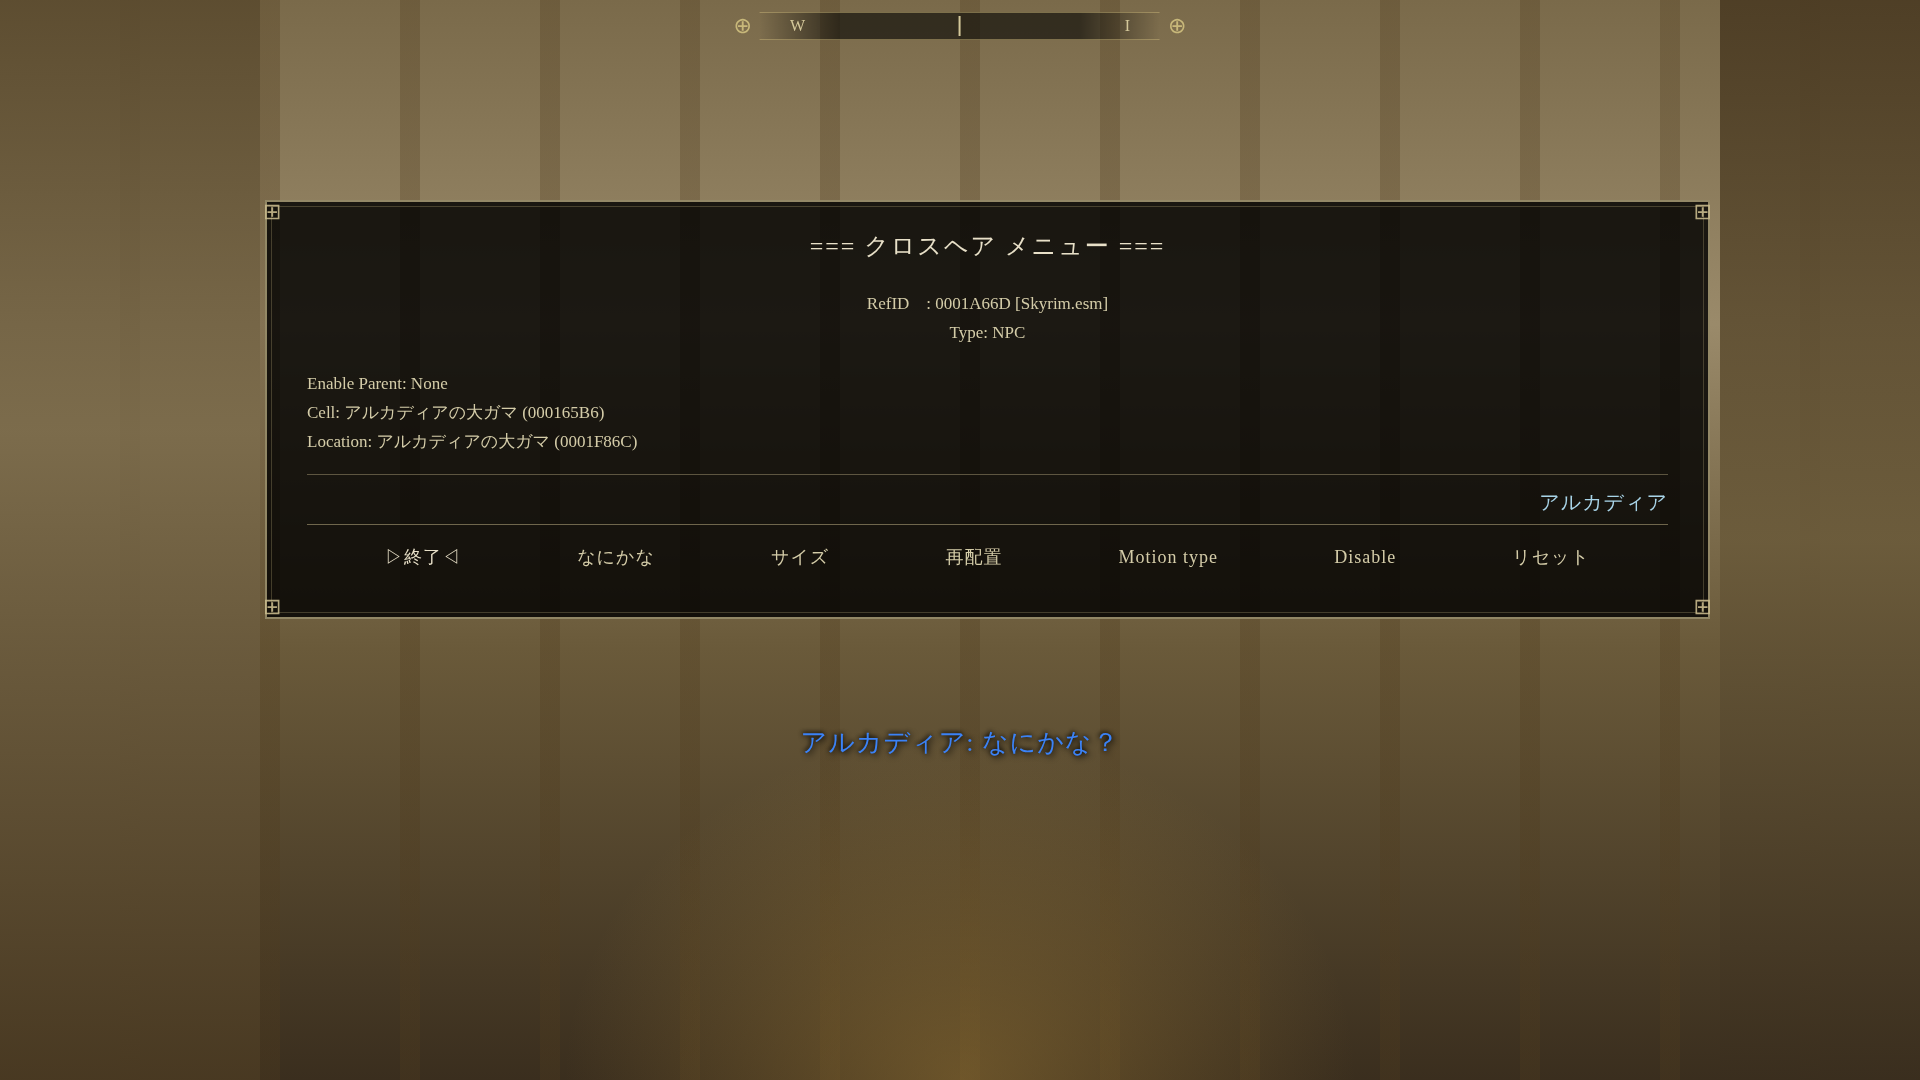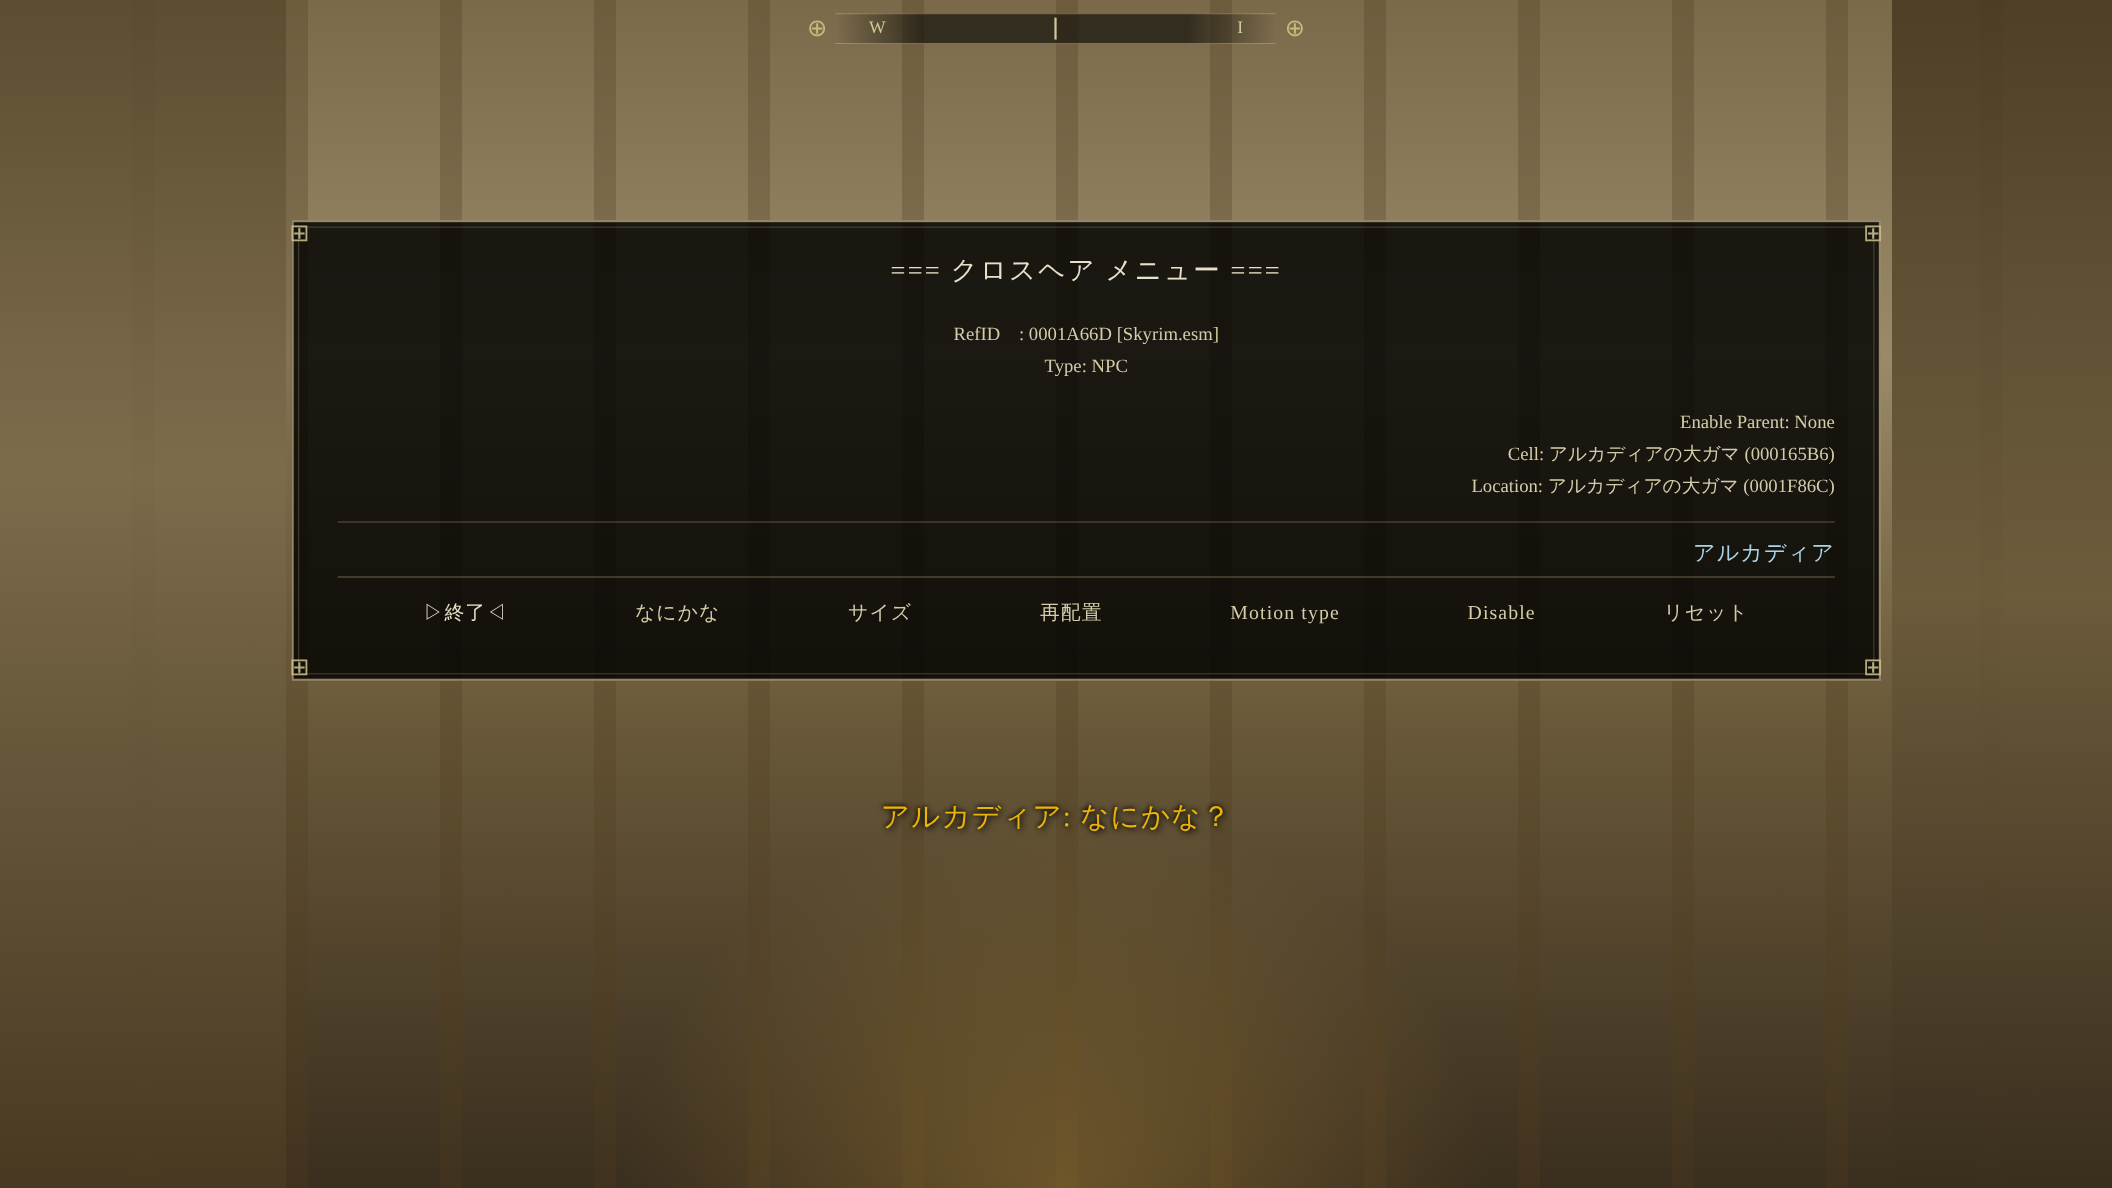--- a/index.html
+++ b/index.html
@@ -169,21 +169,21 @@
       color: #d4cca8;
     }
 
     .divider {
       border: none;
       border-top: 1px solid rgba(200, 185, 140, 0.4);
       margin: 18px 0 14px;
     }
 
     .cell-line {
-      text-align: right;
+      text-align: left;
       margin-bottom: 10px;
       line-height: 1.7;
     }
 
     .location-info {
       font-size: 17px;
       color: #d4cca8;
     }
 
     .target-name {
@@ -227,21 +227,21 @@
       bottom: 320px;
       left: 50%;
       transform: translateX(-50%);
       z-index: 15;
       text-align: center;
       white-space: nowrap;
     }
 
     .subtitle-text {
       font-size: 26px;
-      color: #eab308;
+      color: #3b82f6;
       text-shadow: 2px 2px 6px rgba(0,0,0,0.9), -1px -1px 4px rgba(0,0,0,0.9);
       letter-spacing: 1px;
     }
 
     
     .player-bottom {
       position: absolute;
       bottom: 0;
       left: 50%;
       transform: translateX(-50%);

